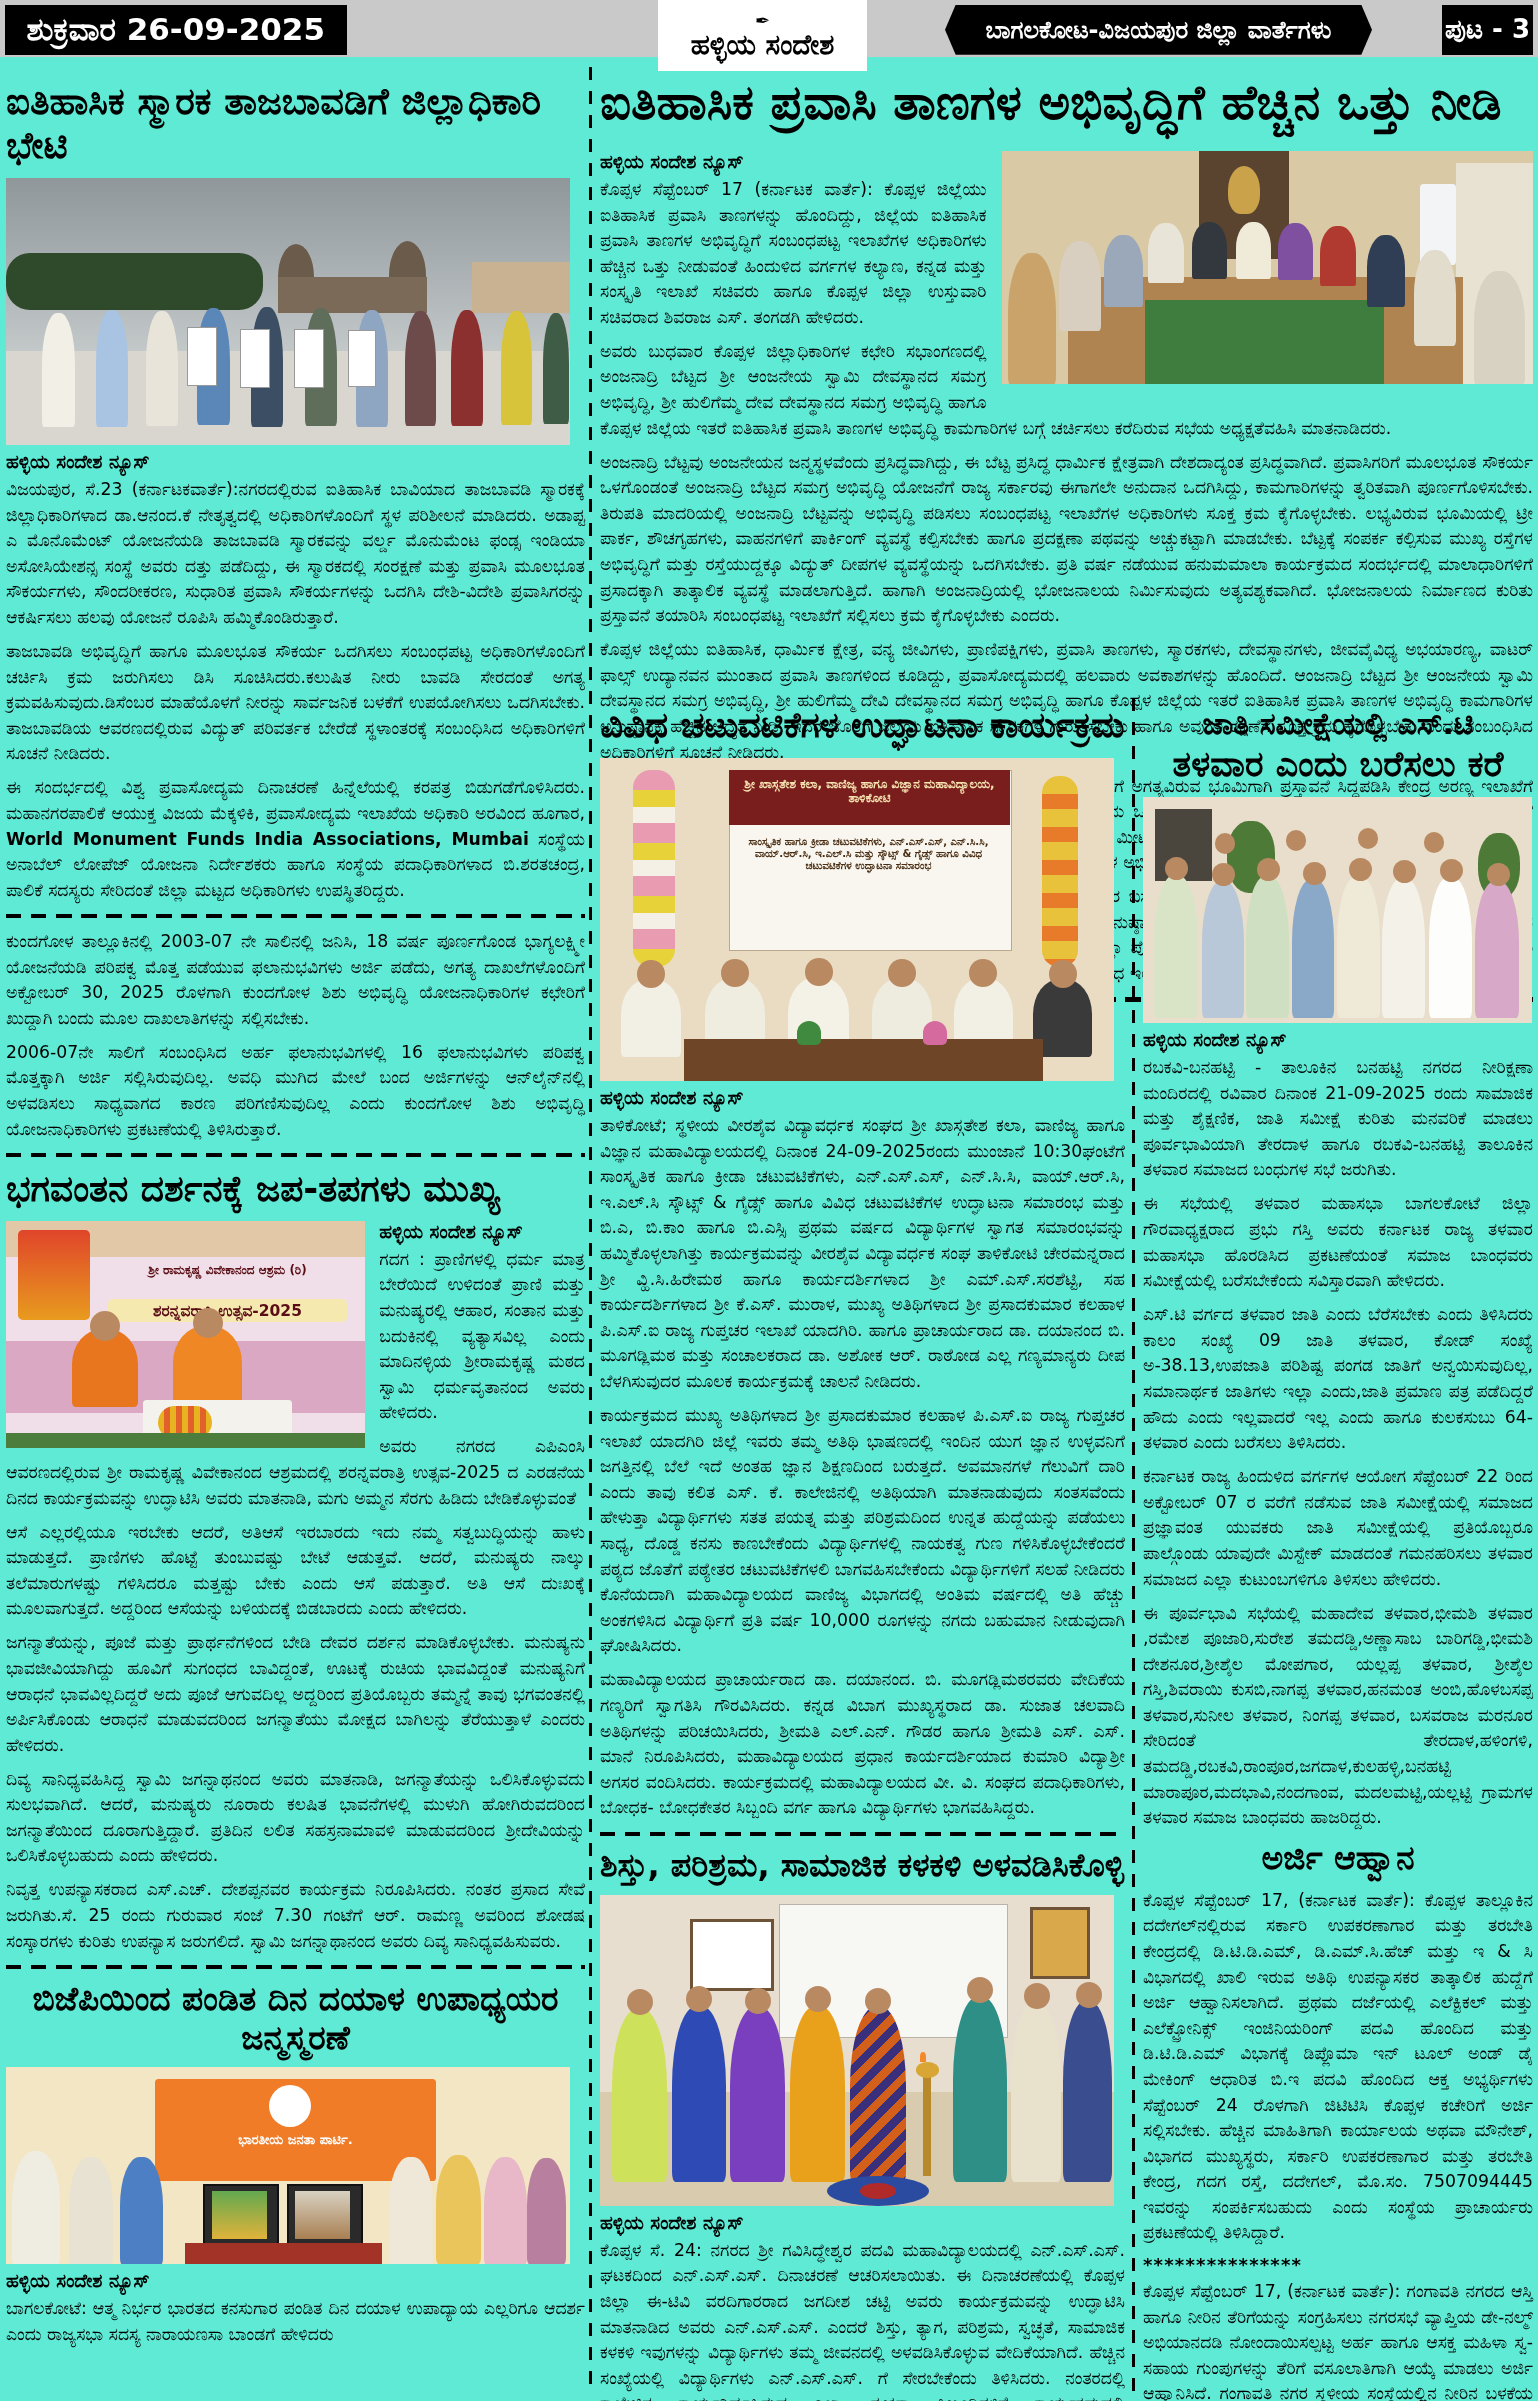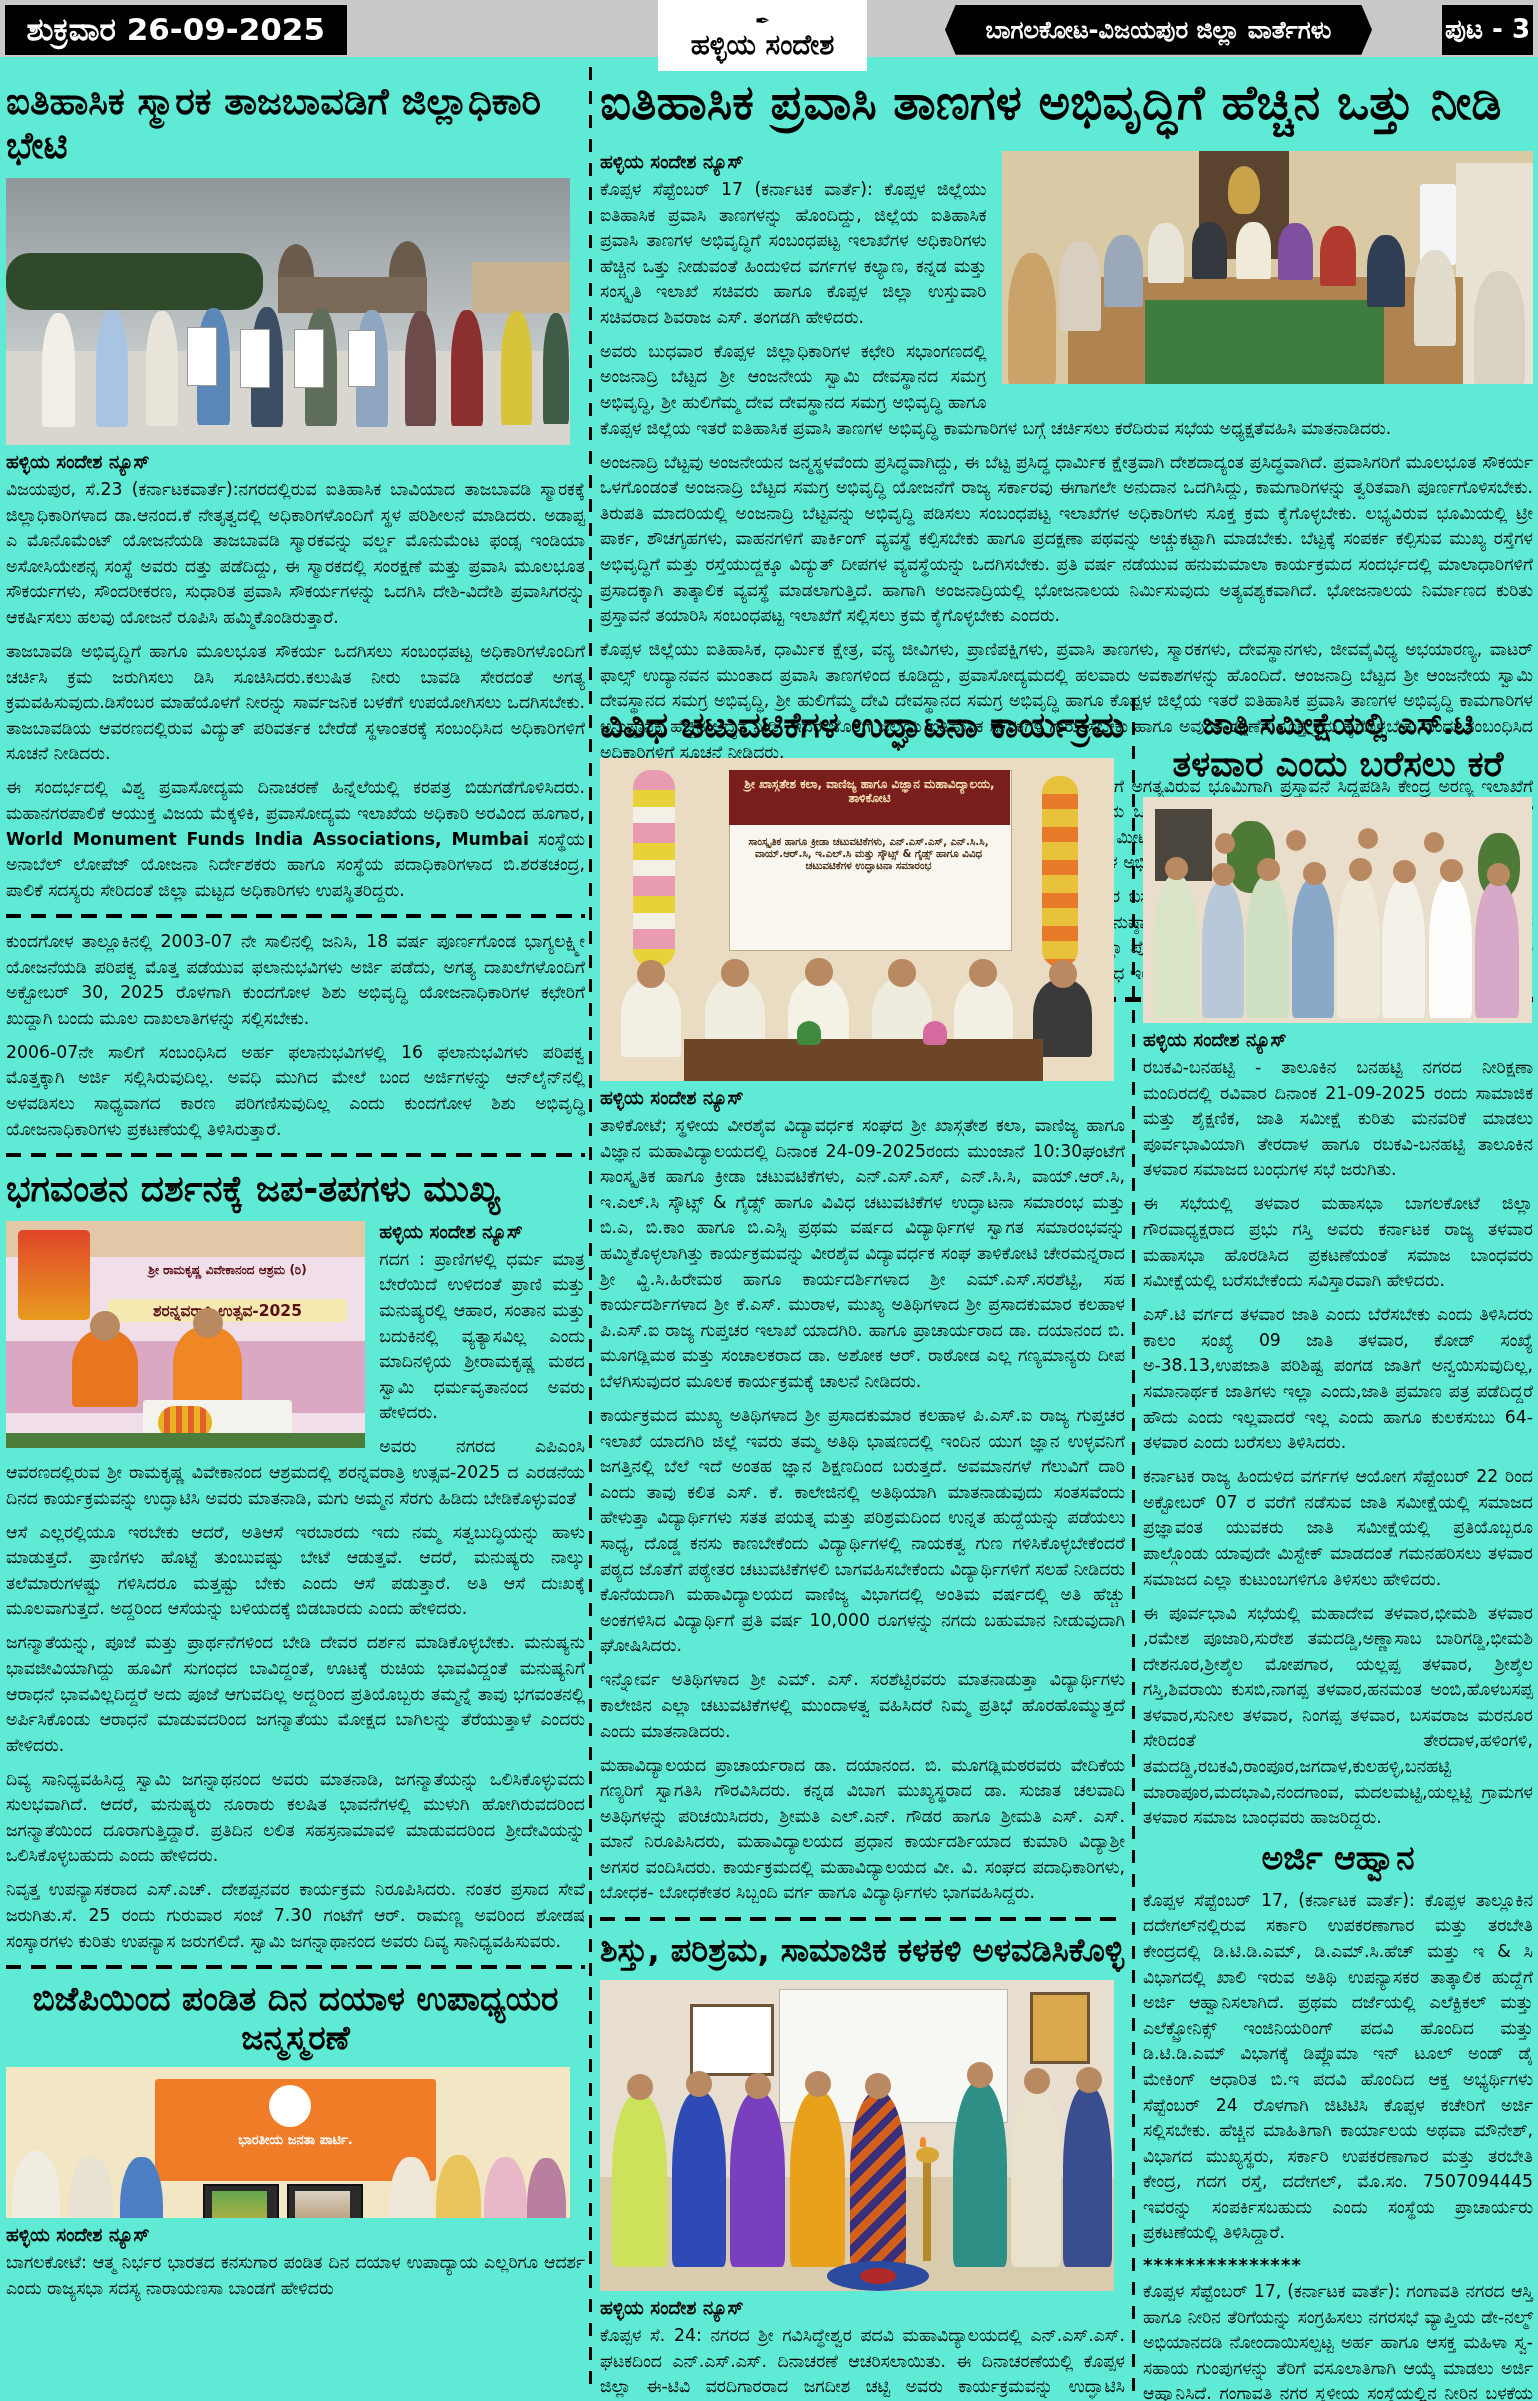--- a/index.html
+++ b/index.html
@@ -124,21 +124,21 @@
     <div style="clear:both;"></div>
     <p class="body">ಆಸೆ ಎಲ್ಲರಲ್ಲಿಯೂ ಇರಬೇಕು ಆದರೆ, ಅತಿಆಸೆ ಇರಬಾರದು ಇದು ನಮ್ಮ ಸತ್ವಬುದ್ಧಿಯನ್ನು ಹಾಳು ಮಾಡುತ್ತದೆ. ಪ್ರಾಣಿಗಳು ಹೊಟ್ಟೆ ತುಂಬುವಷ್ಟು ಬೇಟೆ ಆಡುತ್ತವೆ. ಆದರೆ, ಮನುಷ್ಯರು ನಾಲ್ಕು ತಲೆಮಾರುಗಳಷ್ಟು ಗಳಿಸಿದರೂ ಮತ್ತಷ್ಟು ಬೇಕು ಎಂದು ಆಸೆ ಪಡುತ್ತಾರೆ. ಅತಿ ಆಸೆ ದುಃಖಕ್ಕೆ ಮೂಲವಾಗುತ್ತದೆ. ಅದ್ದರಿಂದ ಆಸೆಯನ್ನು ಬಳಿಯದಕ್ಕೆ ಬಿಡಬಾರದು ಎಂದು ಹೇಳಿದರು.</p>
     <p class="body">ಜಗನ್ಮಾತೆಯನ್ನು, ಪೂಜೆ ಮತ್ತು ಪ್ರಾರ್ಥನೆಗಳಿಂದ ಬೇಡಿ ದೇವರ ದರ್ಶನ ಮಾಡಿಕೊಳ್ಳಬೇಕು. ಮನುಷ್ಯನು ಭಾವಜೀವಿಯಾಗಿದ್ದು ಹೂವಿಗೆ ಸುಗಂಧದ ಬಾವಿದ್ದಂತೆ, ಊಟಕ್ಕೆ ರುಚಿಯ ಭಾವವಿದ್ದಂತೆ ಮನುಷ್ಯನಿಗೆ ಆರಾಧನೆ ಭಾವವಿಲ್ಲದಿದ್ದರೆ ಅದು ಪೂಜೆ ಆಗುವದಿಲ್ಲ ಅದ್ದರಿಂದ ಪ್ರತಿಯೊಬ್ಬರು ತಮ್ಮನ್ನೆ ತಾವು ಭಗವಂತನಲ್ಲಿ ಅರ್ಪಿಸಿಕೊಂಡು ಆರಾಧನೆ ಮಾಡುವದರಿಂದ ಜಗನ್ಮಾತೆಯು ಮೋಕ್ಷದ ಬಾಗಿಲನ್ನು ತೆರೆಯುತ್ತಾಳೆ ಎಂದರು ಹೇಳಿದರು.</p>
     <p class="body">ದಿವ್ಯ ಸಾನಿಧ್ಯವಹಿಸಿದ್ದ ಸ್ವಾಮಿ ಜಗನ್ನಾಥನಂದ ಅವರು ಮಾತನಾಡಿ, ಜಗನ್ಮಾತೆಯನ್ನು ಒಲಿಸಿಕೊಳ್ಳುವದು ಸುಲಭವಾಗಿದೆ. ಆದರೆ, ಮನುಷ್ಯರು ನೂರಾರು ಕಲಷಿತ ಭಾವನೆಗಳಲ್ಲಿ ಮುಳುಗಿ ಹೋಗಿರುವದರಿಂದ ಜಗನ್ಮಾತೆಯಿಂದ ದೂರಾಗುತ್ತಿದ್ದಾರೆ. ಪ್ರತಿದಿನ ಲಲಿತ ಸಹಸ್ರನಾಮಾವಳಿ ಮಾಡುವದರಿಂದ ಶ್ರೀದೇವಿಯನ್ನು ಒಲಿಸಿಕೊಳ್ಳಬಹುದು ಎಂದು ಹೇಳಿದರು.</p>
     <p class="body">ನಿವೃತ್ತ ಉಪನ್ಯಾಸಕರಾದ ಎಸ್.ಎಚ್. ದೇಶಪ್ಪನವರ ಕಾರ್ಯಕ್ರಮ ನಿರೂಪಿಸಿದರು. ನಂತರ ಪ್ರಸಾದ ಸೇವೆ ಜರುಗಿತು.ಸೆ. 25 ರಂದು ಗುರುವಾರ ಸಂಜೆ 7.30 ಗಂಟೆಗೆ ಆರ್. ರಾಮಣ್ಣ ಅವರಿಂದ ಶೋಡಷ ಸಂಸ್ಕಾರಗಳು ಕುರಿತು ಉಪನ್ಯಾಸ ಜರುಗಲಿದೆ. ಸ್ವಾಮಿ ಜಗನ್ನಾಥಾನಂದ ಅವರು ದಿವ್ಯ ಸಾನಿಧ್ಯವಹಿಸುವರು.</p>
 
     <div class="hdash"></div>
 
     <div class="headline" style="font-size:33px;margin:3.6px 0 9.6px 0;text-align:center;">ಬಿಜೆಪಿಯಿಂದ ಪಂಡಿತ ದಿನ ದಯಾಳ ಉಪಾಧ್ಯಯರ ಜನ್ಮಸ್ಮರಣೆ</div>
 
-    <div class="ph" style="width:564px;height:151px;">
+    <div class="ph" style="width:564px;height:197px;">
       <div class="abs" style="left:0;top:0;width:100%;height:100%;background:#f3e6c4;"></div>
       <div class="abs" style="left:149px;top:12px;width:281px;height:102px;background:#f07c28;border-radius:3.6px;"></div>
       <div class="abs" style="left:263px;top:18px;width:42px;height:42px;background:#fff;border-radius:50%;"></div>
       <div class="abs caption-in" style="left:167px;top:65px;width:245px;font-size:13px;color:#fff;">ಭಾರತೀಯ ಜನತಾ ಪಾರ್ಟಿ.</div>
       <div class="abs" style="left:197px;top:117px;width:72px;height:63px;background:#2a2a2a;border:2.4px solid #111;"></div>
       <div class="abs" style="left:206px;top:124px;width:55px;height:48px;background:linear-gradient(#63a84f,#e0b33a);"></div>
       <div class="abs" style="left:281px;top:117px;width:72px;height:63px;background:#2a2a2a;border:2.4px solid #111;"></div>
       <div class="abs" style="left:289px;top:124px;width:55px;height:48px;background:linear-gradient(#d8d2c2,#a87f52);"></div>
       <div class="abs" style="left:179px;top:176px;width:197px;height:21px;background:#a33227;"></div>
       <span class="fig" style="left:6px;top:84px;width:48px;height:114px;background:#efece2;"></span>
@@ -214,21 +214,20 @@
       <span class="fig" style="left:433px;top:221px;width:59px;height:78px;background:#3a3a3a;"></span>
       <span class="head" style="left:449px;top:202px;width:27.5px;height:27.5px;"></span>
       <div class="abs" style="left:84px;top:281px;width:359px;height:42px;background:#6e4526;"></div>
       <div class="abs" style="left:197px;top:263px;width:24px;height:24px;background:#3f8a3f;border-radius:50% 50% 20% 20%;"></div>
       <div class="abs" style="left:323px;top:263px;width:24px;height:24px;background:#d56a9e;border-radius:50% 50% 20% 20%;"></div>
     </div>
 
     <div class="byline">ಹಳ್ಳಿಯ ಸಂದೇಶ ನ್ಯೂಸ್</div>
     <p class="body">ತಾಳಿಕೋಟೆ; ಸ್ಥಳೀಯ ವೀರಶೈವ ವಿದ್ಯಾವರ್ಧಕ ಸಂಘದ ಶ್ರೀ ಖಾಸ್ಗತೇಶ ಕಲಾ, ವಾಣಿಜ್ಯ ಹಾಗೂ ವಿಜ್ಞಾನ ಮಹಾವಿದ್ಯಾಲಯದಲ್ಲಿ ದಿನಾಂಕ 24-09-2025ರಂದು ಮುಂಜಾನೆ 10:30ಘಂಟೆಗೆ ಸಾಂಸ್ಕೃತಿಕ ಹಾಗೂ ಕ್ರೀಡಾ ಚಟುವಟಿಕೆಗಳು, ಎನ್.ಎಸ್.ಎಸ್, ಎನ್.ಸಿ.ಸಿ, ವಾಯ್.ಆರ್.ಸಿ, ಇ.ಎಲ್.ಸಿ ಸ್ಕೌಟ್ಸ್ &amp; ಗೈಡ್ಸ್ ಹಾಗೂ ವಿವಿಧ ಚಟುವಟಿಕೆಗಳ ಉದ್ಘಾಟನಾ ಸಮಾರಂಭ ಮತ್ತು ಬಿ.ಎ, ಬಿ.ಕಾಂ ಹಾಗೂ ಬಿ.ಎಸ್ಸಿ ಪ್ರಥಮ ವರ್ಷದ ವಿದ್ಯಾರ್ಥಿಗಳ ಸ್ವಾಗತ ಸಮಾರಂಭವನ್ನು ಹಮ್ಮಿಕೊಳ್ಳಲಾಗಿತ್ತು ಕಾರ್ಯಕ್ರಮವನ್ನು ವೀರಶೈವ ವಿದ್ಯಾವರ್ಧಕ ಸಂಘ ತಾಳಿಕೋಟಿ ಚೇರಮನ್ನರಾದ ಶ್ರೀ ವ್ಹಿ.ಸಿ.ಹಿರೇಮಠ ಹಾಗೂ ಕಾರ್ಯದರ್ಶಿಗಳಾದ ಶ್ರೀ ಎಮ್.ಎಸ್.ಸರಶೆಟ್ಟಿ, ಸಹ ಕಾರ್ಯದರ್ಶಿಗಳಾದ ಶ್ರೀ ಕೆ.ಎಸ್. ಮುರಾಳ, ಮುಖ್ಯ ಅತಿಥಿಗಳಾದ ಶ್ರೀ ಪ್ರಸಾದಕುಮಾರ ಕಲಹಾಳ ಪಿ.ಎಸ್.ಐ ರಾಜ್ಯ ಗುಪ್ತಚರ ಇಲಾಖೆ ಯಾದಗಿರಿ. ಹಾಗೂ ಪ್ರಾಚಾರ್ಯರಾದ ಡಾ. ದಯಾನಂದ ಬಿ. ಮೂಗಡ್ಲಿಮಠ ಮತ್ತು ಸಂಚಾಲಕರಾದ ಡಾ. ಅಶೋಕ ಆರ್. ರಾಠೋಡ ಎಲ್ಲ ಗಣ್ಯಮಾನ್ಯರು ದೀಪ ಬೆಳಗಿಸುವುದರ ಮೂಲಕ ಕಾರ್ಯಕ್ರಮಕ್ಕೆ ಚಾಲನೆ ನೀಡಿದರು.</p>
     <p class="body">ಕಾರ್ಯಕ್ರಮದ ಮುಖ್ಯ ಅತಿಥಿಗಳಾದ ಶ್ರೀ ಪ್ರಸಾದಕುಮಾರ ಕಲಹಾಳ ಪಿ.ಎಸ್.ಐ ರಾಜ್ಯ ಗುಪ್ತಚರ ಇಲಾಖೆ ಯಾದಗಿರಿ ಜಿಲ್ಲೆ ಇವರು ತಮ್ಮ ಅತಿಥಿ ಭಾಷಣದಲ್ಲಿ ಇಂದಿನ ಯುಗ ಜ್ಞಾನ ಉಳ್ಳವನಿಗೆ ಜಗತ್ತಿನಲ್ಲಿ ಬೆಲೆ ಇದೆ ಅಂತಹ ಜ್ಞಾನ ಶಿಕ್ಷಣದಿಂದ ಬರುತ್ತದೆ. ಅವಮಾನಗಳೆ ಗೆಲುವಿಗೆ ದಾರಿ ಎಂದು ತಾವು ಕಲಿತ ಎಸ್. ಕೆ. ಕಾಲೇಜಿನಲ್ಲಿ ಅತಿಥಿಯಾಗಿ ಮಾತನಾಡುವುದು ಸಂತಸವೆಂದು ಹೇಳುತ್ತಾ ವಿದ್ಯಾರ್ಥಿಗಳು ಸತತ ಪಯತ್ನ ಮತ್ತು ಪರಿಶ್ರಮದಿಂದ ಉನ್ನತ ಹುದ್ದೆಯನ್ನು ಪಡೆಯಲು ಸಾಧ್ಯ, ದೊಡ್ಡ ಕನಸು ಕಾಣಬೇಕೆಂದು ವಿದ್ಯಾರ್ಥಿಗಳಲ್ಲಿ ನಾಯಕತ್ವ ಗುಣ ಗಳಿಸಿಕೊಳ್ಳಬೇಕೆಂದರೆ ಪಠ್ಯದ ಜೊತೆಗೆ ಪಠ್ಯೇತರ ಚಟುವಟಿಕೆಗಳಲಿ ಬಾಗವಹಿಸಬೇಕೆಂದು ವಿದ್ಯಾರ್ಥಿಗಳಿಗೆ ಸಲಹೆ ನೀಡಿದರು ಕೊನೆಯದಾಗಿ ಮಹಾವಿದ್ಯಾಲಯದ ವಾಣಿಜ್ಯ ವಿಭಾಗದಲ್ಲಿ ಅಂತಿಮ ವರ್ಷದಲ್ಲಿ ಅತಿ ಹೆಚ್ಚು ಅಂಕಗಳಿಸಿದ ವಿದ್ಯಾರ್ಥಿಗೆ ಪ್ರತಿ ವರ್ಷ 10,000 ರೂಗಳನ್ನು ನಗದು ಬಹುಮಾನ ನೀಡುವುದಾಗಿ ಘೋಷಿಸಿದರು.</p>
-    <p class="body">ಇನ್ನೋರ್ವ ಅತಿಥಿಗಳಾದ ಶ್ರೀ ಎಮ್. ಎಸ್. ಸರಶೆಟ್ಟಿರವರು ಮಾತನಾಡುತ್ತಾ ವಿದ್ಯಾರ್ಥಿಗಳು ಕಾಲೇಜಿನ ಎಲ್ಲಾ ಚಟುವಟಿಕೆಗಳಲ್ಲಿ ಮುಂದಾಳತ್ವ ವಹಿಸಿದರೆ ನಿಮ್ಮ ಪ್ರತಿಭೆ ಹೊರಹೊಮ್ಮುತ್ತದೆ ಎಂದು ಮಾತನಾಡಿದರು.</p>
     <p class="body">ಮಹಾವಿದ್ಯಾಲಯದ ಪ್ರಾಚಾರ್ಯರಾದ ಡಾ. ದಯಾನಂದ. ಬಿ. ಮೂಗಡ್ಲಿಮಠರವರು ವೇದಿಕೆಯ ಗಣ್ಯರಿಗೆ ಸ್ವಾಗತಿಸಿ ಗೌರವಿಸಿದರು. ಕನ್ನಡ ವಿಬಾಗ ಮುಖ್ಯಸ್ಥರಾದ ಡಾ. ಸುಜಾತ ಚಲವಾದಿ ಅತಿಥಿಗಳನ್ನು ಪರಿಚಯಿಸಿದರು, ಶ್ರೀಮತಿ ಎಲ್.ಎನ್. ಗೌಡರ ಹಾಗೂ ಶ್ರೀಮತಿ ಎಸ್. ಎಸ್. ಮಾನೆ ನಿರೂಪಿಸಿದರು, ಮಹಾವಿದ್ಯಾಲಯದ ಪ್ರಧಾನ ಕಾರ್ಯದರ್ಶಿಯಾದ ಕುಮಾರಿ ವಿದ್ಯಾಶ್ರೀ ಅಗಸರ ವಂದಿಸಿದರು. ಕಾರ್ಯಕ್ರಮದಲ್ಲಿ ಮಹಾವಿದ್ಯಾಲಯದ ವೀ. ವಿ. ಸಂಘದ ಪದಾಧಿಕಾರಿಗಳು, ಬೋಧಕ- ಬೋಧಕೇತರ ಸಿಬ್ಬಂದಿ ವರ್ಗ ಹಾಗೂ ವಿದ್ಯಾರ್ಥಿಗಳು ಭಾಗವಹಿಸಿದ್ದರು.</p>
 
     <div class="hdash"></div>
 
     <div class="headline" style="font-size:32px;margin:4.8px 0 10.8px 0;">ಶಿಸ್ತು, ಪರಿಶ್ರಮ, ಸಾಮಾಜಿಕ ಕಳಕಳಿ ಅಳವಡಿಸಿಕೊಳ್ಳಿ</div>
 
     <div class="ph" style="width:514px;height:311px;">
       <div class="abs" style="left:0;top:0;width:100%;height:100%;background:#e7ded0;"></div>
       <div class="abs" style="left:179px;top:9px;width:227px;height:132px;background:#f7f7f4;border:1.8px solid #b8b4a8;"></div>
       <div class="abs" style="left:90px;top:24px;width:78px;height:66px;background:#fff;border:3px solid #6e5336;"></div>

